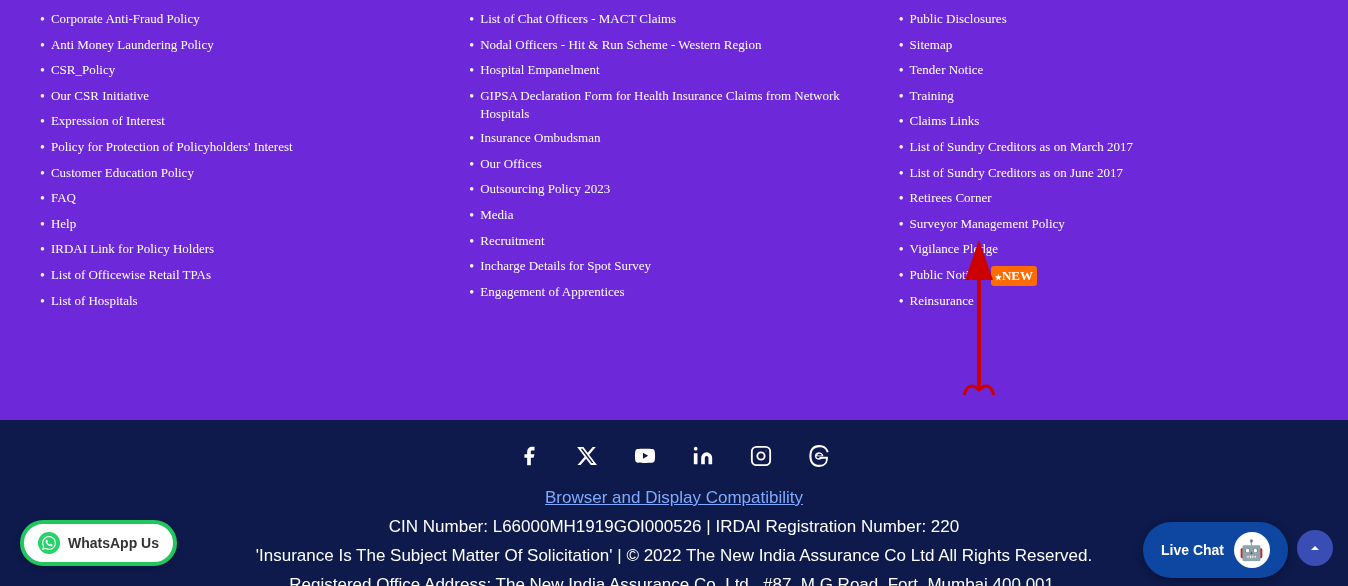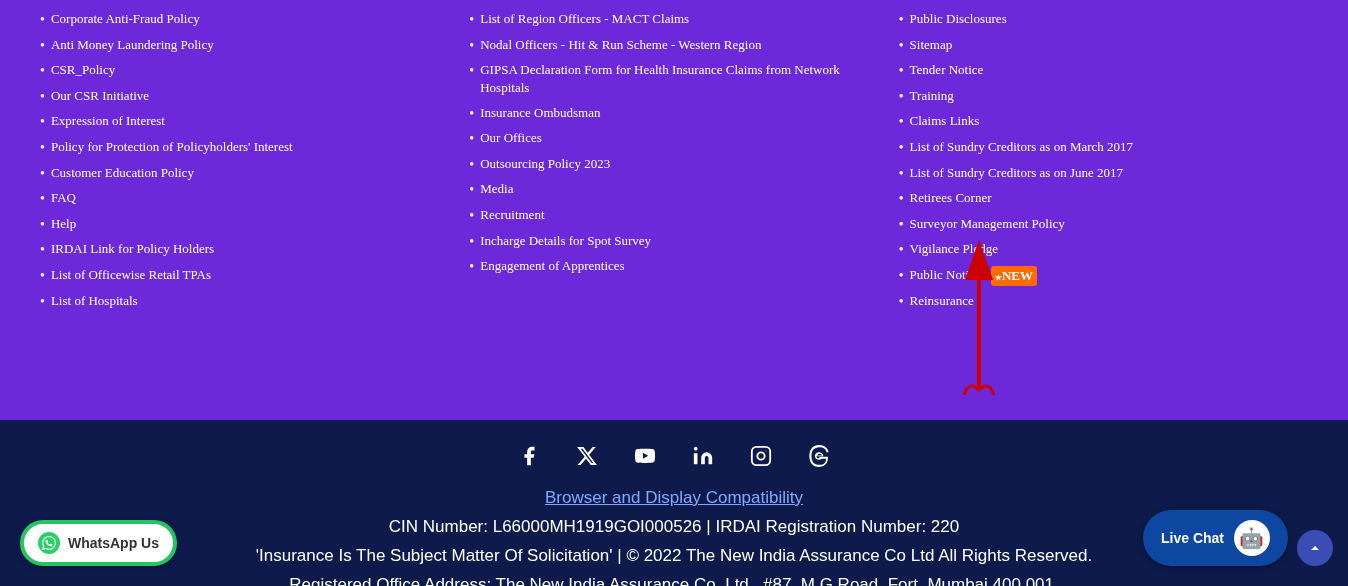--- a/index.html
+++ b/index.html
@@ -117,21 +117,21 @@
       display: flex;
       align-items: center;
       justify-content: center;
       color: white;
       font-size: 13px;
     }
 
     
     .live-chat-btn {
       position: fixed;
-      bottom: 20px;
+      bottom: 8px;
       right: 60px;
       background: #0d47a1;
       border-radius: 30px;
       padding: 10px 18px;
       display: flex;
       align-items: center;
       gap: 10px;
       cursor: pointer;
       color: white;
       font-size: 14px;
@@ -240,24 +240,27 @@
           </li>
         <li>
             <a href="#">List of Hospitals</a>
           </li>
       </ul>
     </div>
 
     <div class="col" style="position:relative;">
       <ul>
         <li>
-            <a href="#">List of Region Officers - MACT Claims</a>
+            <a href="#">List of Chat Officers - MACT Claims</a>
           </li>
         <li>
             <a href="#">Nodal Officers - Hit &amp; Run Scheme - Western Region</a>
+          </li>
+        <li>
+            <a href="#">Hospital Empanelment</a>
           </li>
         <li>
             <a href="#">GIPSA Declaration Form for Health Insurance Claims from Network Hospitals</a>
           </li>
         <li>
             <a href="#">Insurance Ombudsman</a>
           </li>
         <li>
             <a href="#">Our Offices</a>
           </li>

